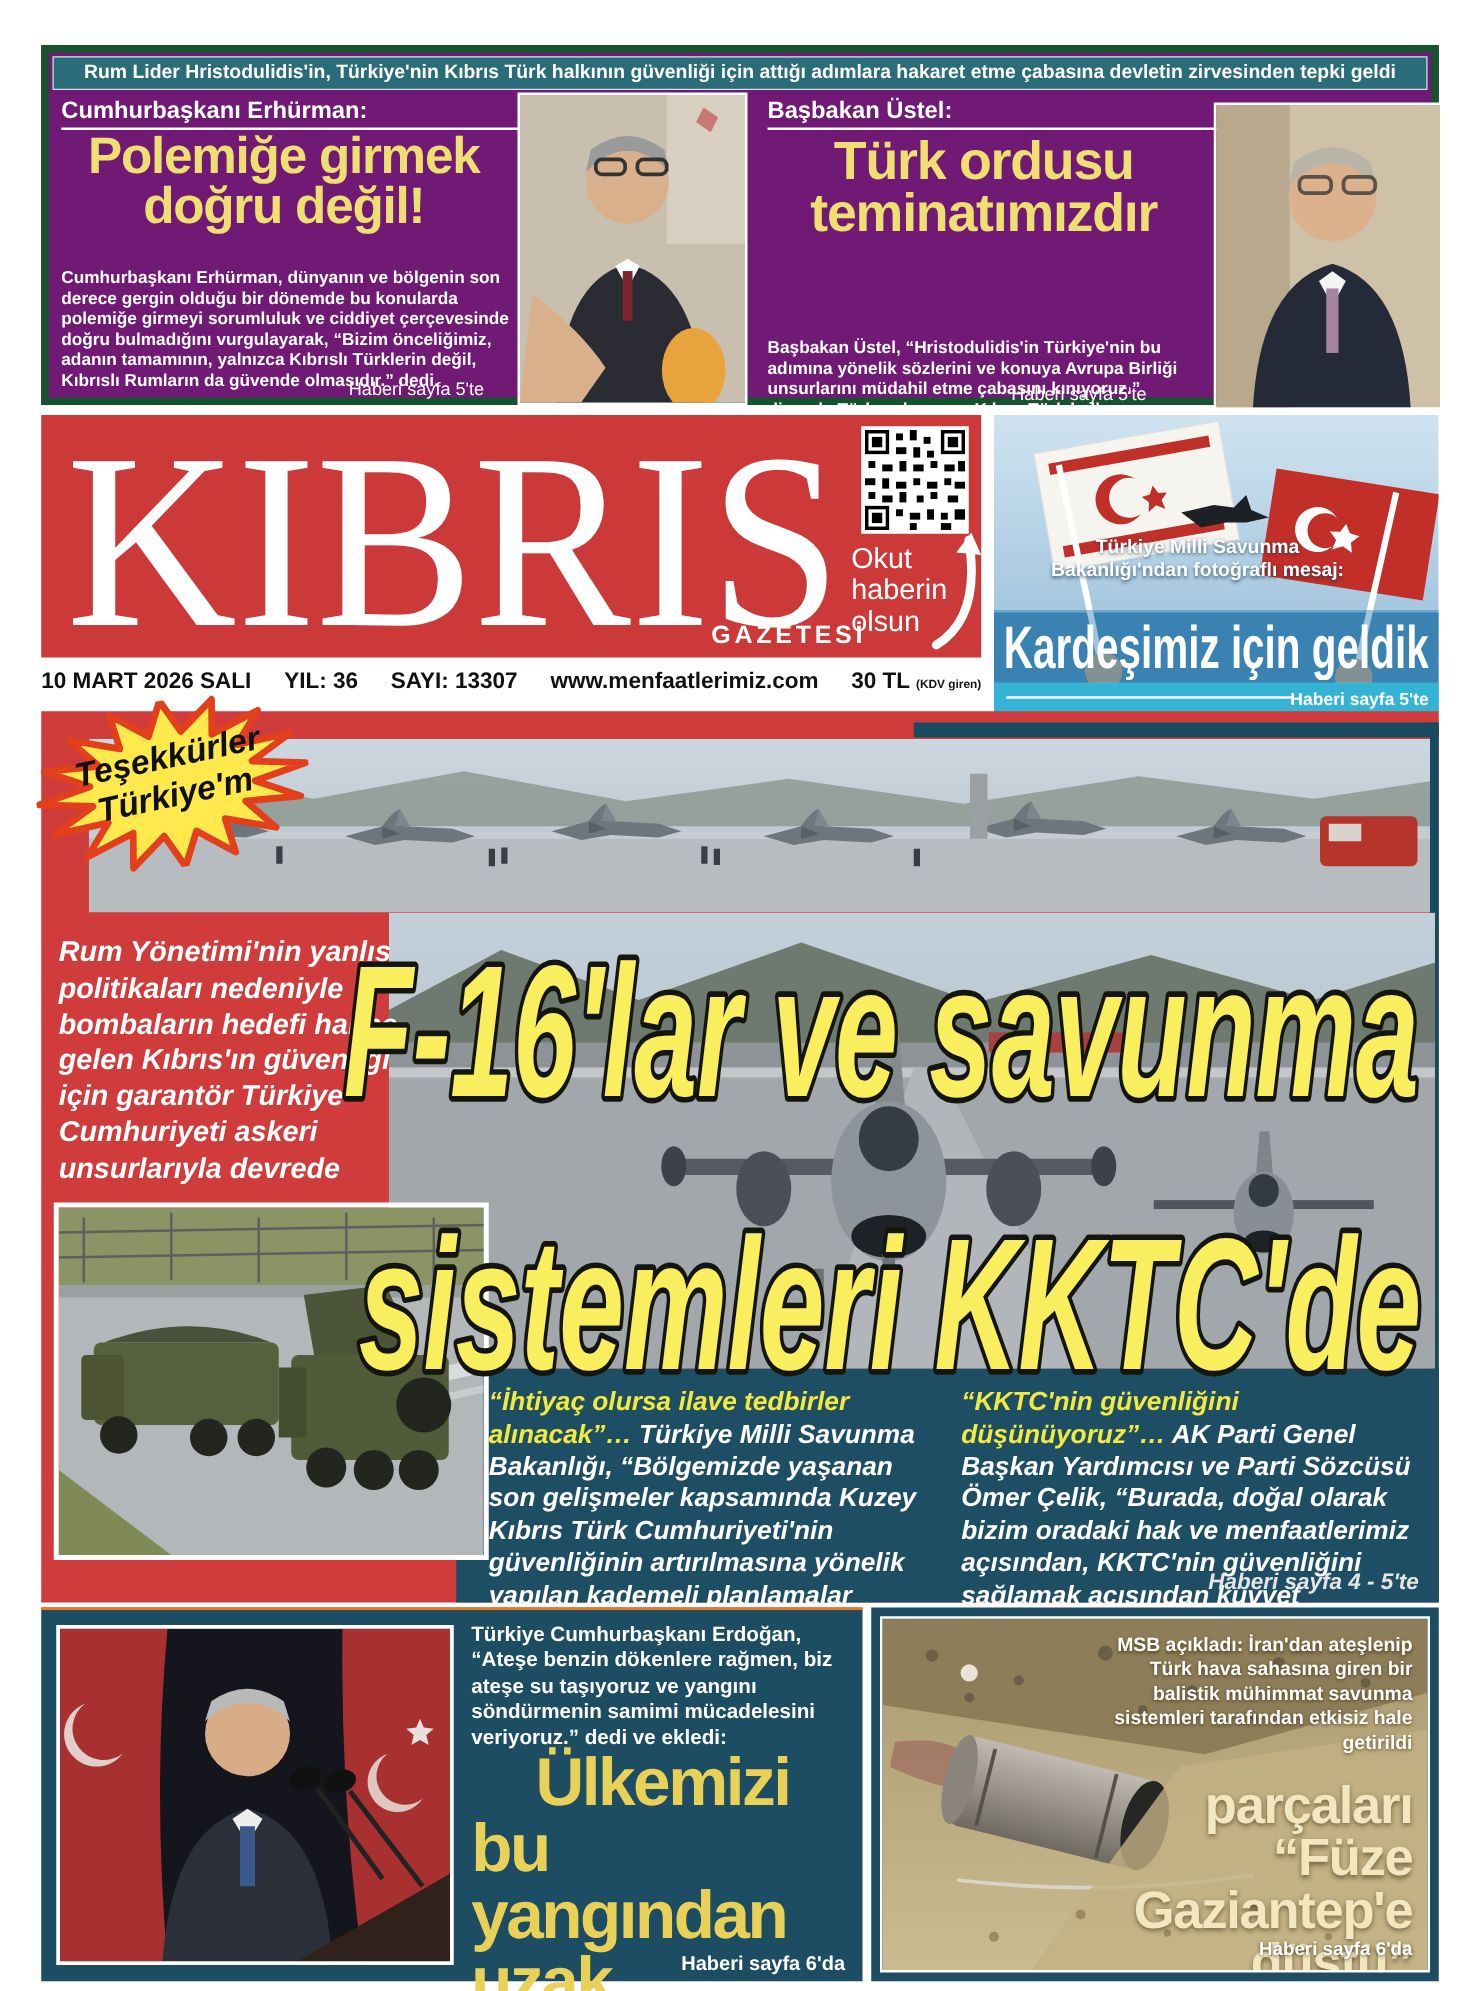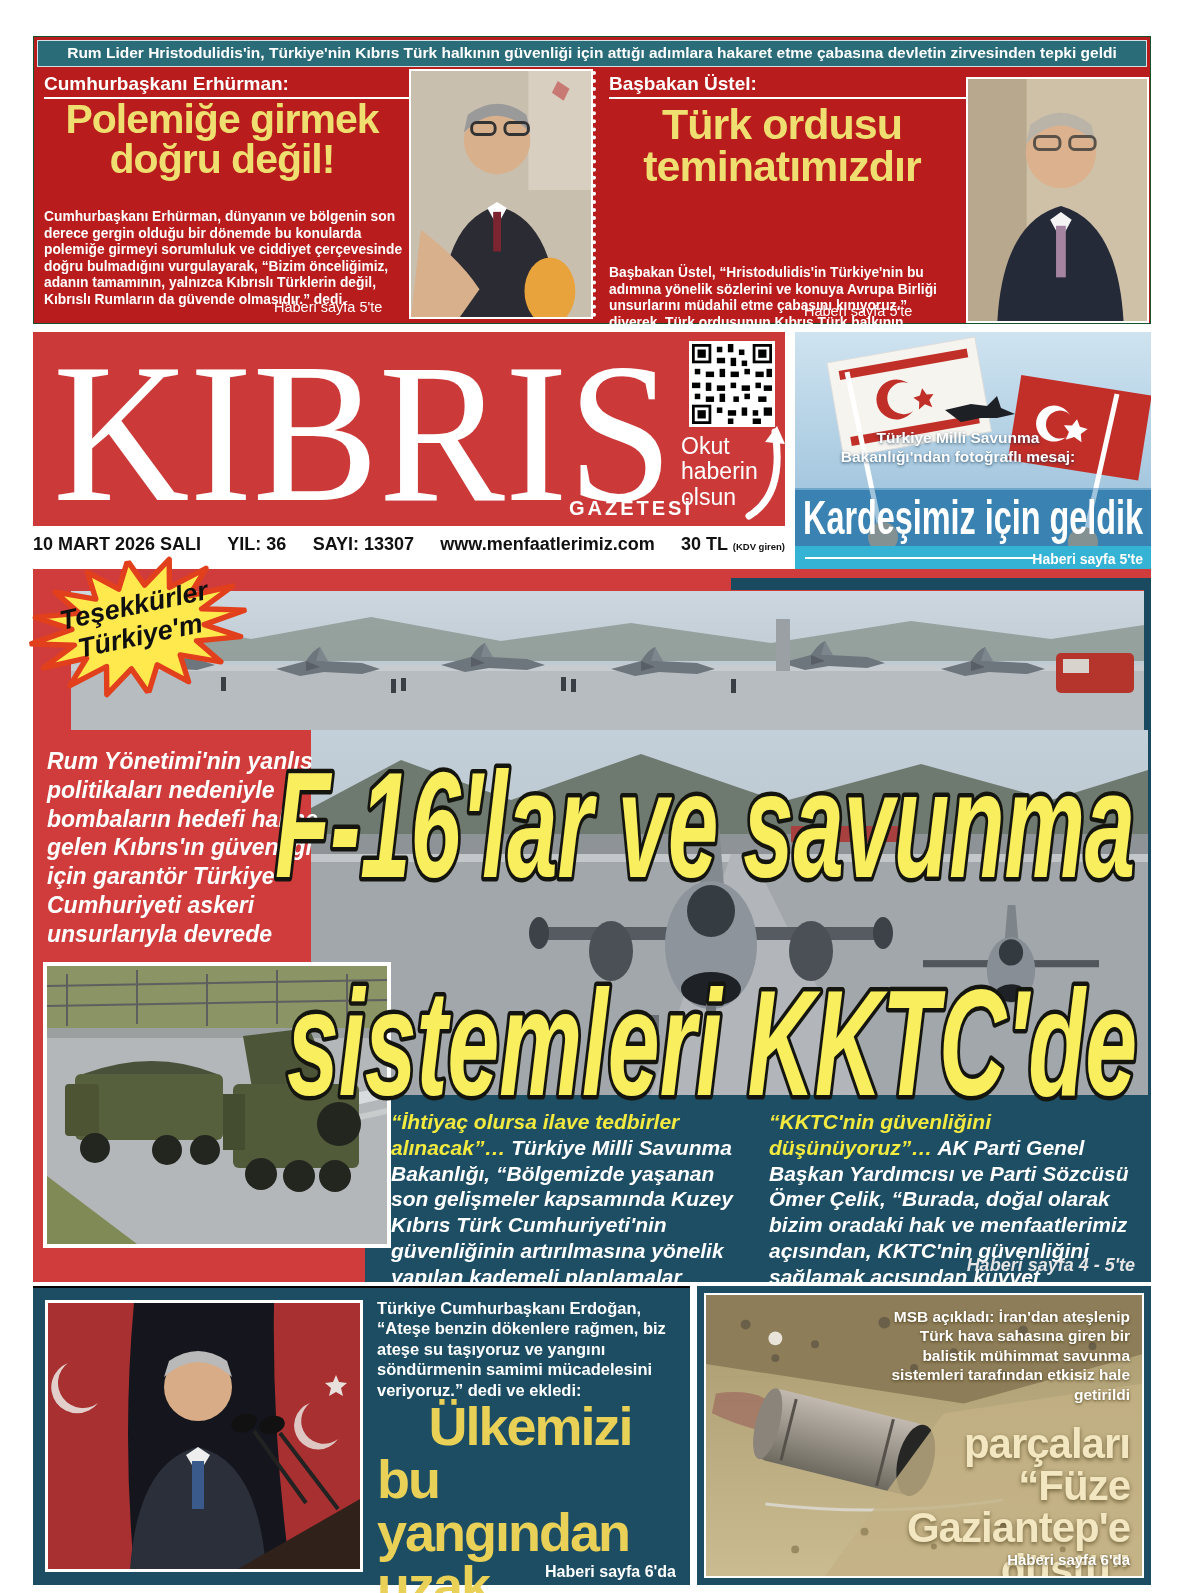--- a/index.html
+++ b/index.html
@@ -1,20 +1,20 @@
 <!DOCTYPE html>
 <html><head>
 <meta charset="utf-8">
 <style>
   html,body{margin:0;padding:0;background:#e9e9e9;}
   .page{position:relative;width:1184px;height:1593px;background:#ffffff;overflow:hidden;
         font-family:"Liberation Sans",sans-serif;}
   
   .top-section{position:absolute;left:33px;top:36px;width:1118px;height:288px;
-               background:#b91c1c;border:1px solid #14532d;box-sizing:border-box;}
+               background:#701a75;border:6px solid #14532d;box-sizing:border-box;}
   .banner{position:absolute;left:3px;right:3px;top:3px;height:25px;background:#2a6c78;
           border:1px solid #cfe3e6;color:#fff;font-weight:bold;font-size:15.5px;
           text-align:center;line-height:23px;white-space:nowrap;overflow:hidden;}
   .tdivider{position:absolute;left:50%;top:34px;bottom:6px;border-left:4px dotted #fff;}
   .kicker{position:absolute;color:#fff;font-weight:bold;font-size:19px;}
   .kicker-line{position:absolute;height:2px;background:#fff;}
   .tl-photo{position:absolute;left:375px;top:32px;width:184px;height:250px;
             border:2px solid #fff;box-sizing:border-box;}
   .tr-photo{position:absolute;left:932px;top:40px;width:183px;height:246px;
             border:2px solid #fff;box-sizing:border-box;}
@@ -64,21 +64,21 @@
   .star-text{position:absolute;left:0;top:30px;width:100%;text-align:center;color:#101010;
              font-weight:bold;font-style:italic;font-size:27px;line-height:1.15;transform:rotate(-3deg);}
   .dark-band{position:absolute;left:332px;top:526px;width:786px;height:187px;background:#1e4e64;box-sizing:border-box;}
   .band-col{position:absolute;top:14px;color:#fff;font-weight:bold;font-size:21px;line-height:1.23;}
   .band-col1{left:26px;width:352px;}
   .band-col2{left:404px;width:368px;}
   .band-lead{color:#f3ea3f;}
   .band-ref{position:absolute;right:16px;bottom:6px;color:#e5e5e5;font-weight:bold;font-size:18px;}
   
   .bottom-left{position:absolute;left:33px;top:1286px;width:657px;height:299px;background:#1d4d63;
-               border-top:2px solid #000000;box-sizing:border-box;}
+               border-top:2px solid #f97316;box-sizing:border-box;}
   .bl-photo{position:absolute;left:12px;top:12px;width:318px;height:272px;border:3px solid #fff;
             box-sizing:border-box;overflow:hidden;}
   .bl-intro{position:absolute;left:344px;top:10px;width:302px;color:#fff;font-weight:bold;
             font-size:16.5px;line-height:1.24;}
   .bl-headline{position:absolute;left:344px;top:112px;width:306px;color:#e9d056;font-weight:bold;
                font-size:54px;line-height:0.98;letter-spacing:-2px;border-bottom:2px solid #e8f0f4;
                padding-bottom:6px;}
   .bl-ref{position:absolute;right:14px;bottom:4px;color:#fff;font-weight:bold;font-size:16px;}
   .bottom-right{position:absolute;left:697px;top:1286px;width:454px;height:299px;background:#1d4d63;
                 padding:7px;box-sizing:border-box;}

